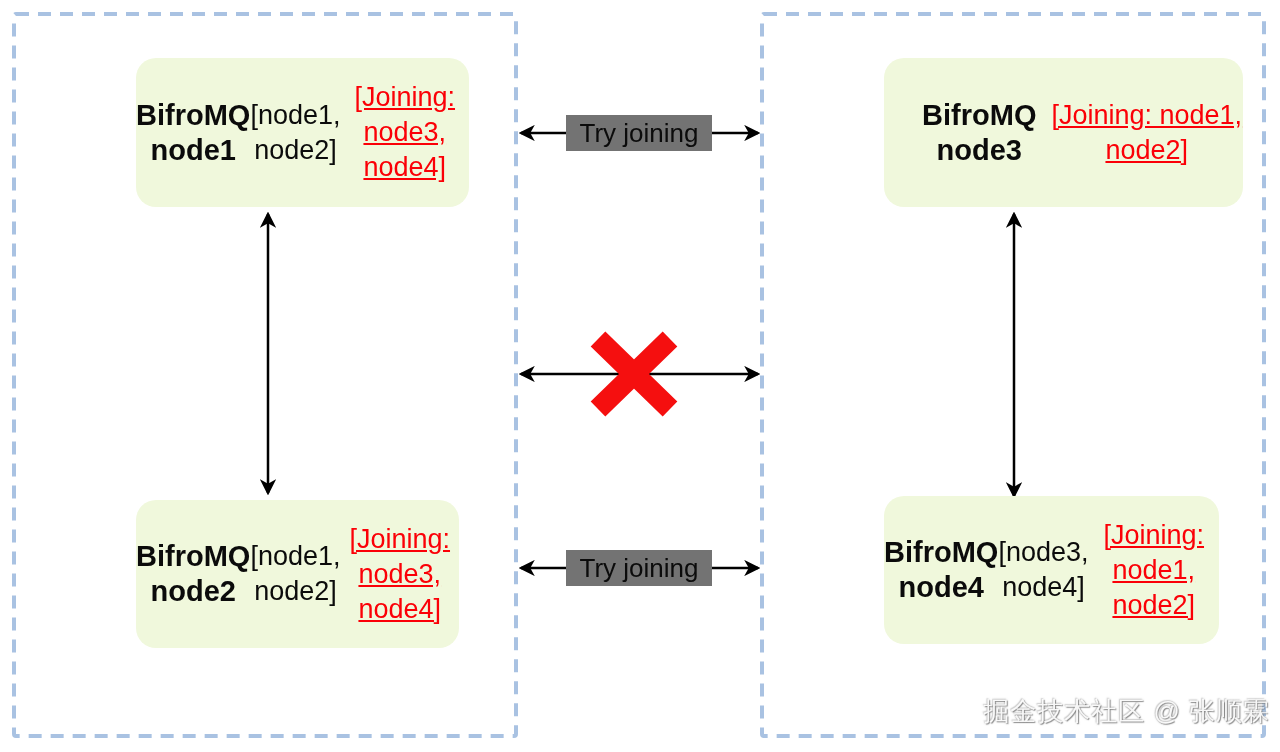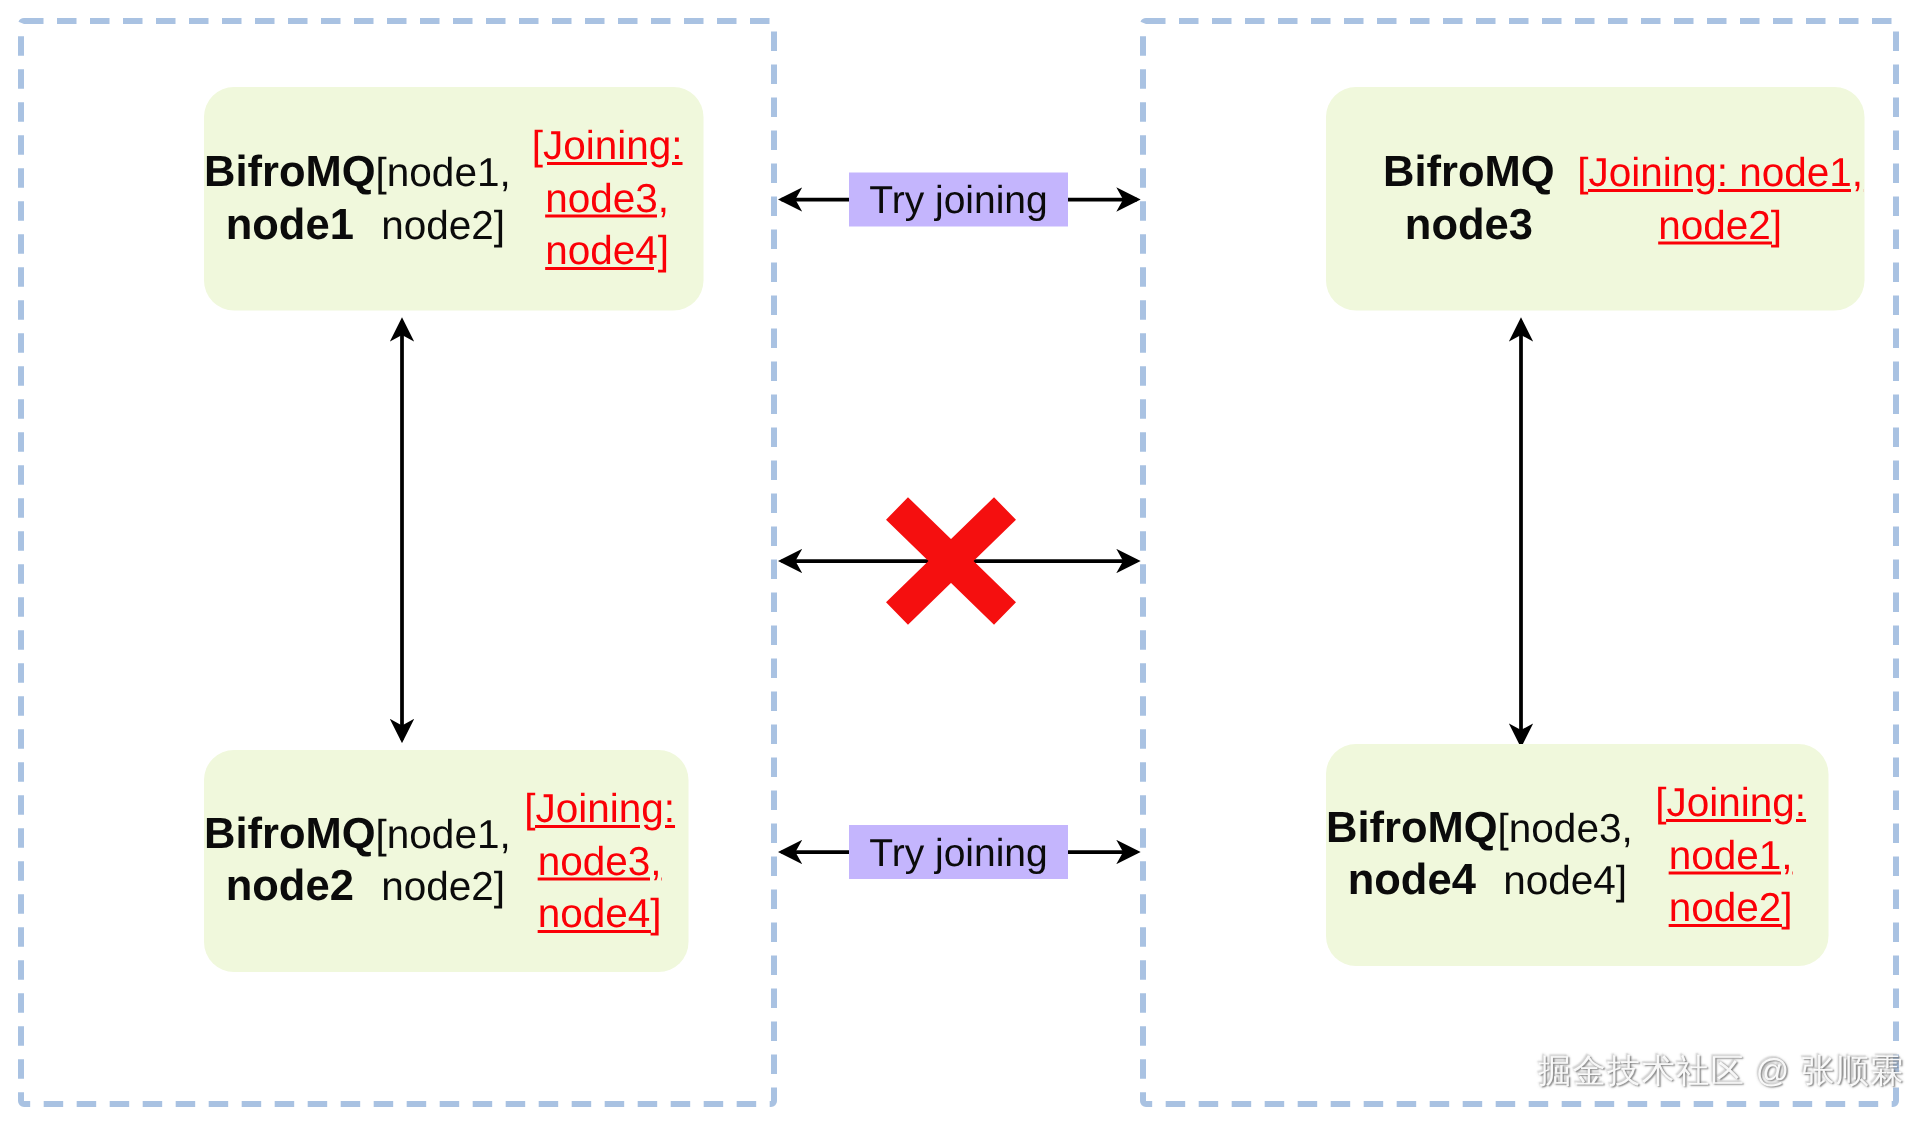--- a/index.html
+++ b/index.html
@@ -68,34 +68,34 @@
   }
   #box-node1 { left: 100px; top: 58px;  width: 333px; height: 149px; }
   #box-node3 { left: 848px; top: 58px;  width: 335px; height: 149px; padding-left: 24px; }
   #box-node2 { left: 100px; top: 500px; width: 323px; height: 148px; }
   #box-node4 { left: 848px; top: 496px; width: 335px; height: 148px; }
   .arrow-label {
     position: absolute;
     left: 566px;
     width: 146px;
     height: 36px;
-    background: #c4b5fd;
+    background: #737373;
     color: var(--text, #0b0b0b);
     font-size: 26px;
     line-height: 36px;
     text-align: center;
     white-space: nowrap;
   }
   #label-top    { top: 115px; }
   #label-bottom { top: 550px; }
   .watermark {
     position: absolute;
     right: 10px;
     bottom: 23px;
-    font-size: 22px;
+    font-size: 26px;
     letter-spacing: 1px;
     color: rgba(255, 255, 255, 0.92);
     text-shadow: 1px 1px 1px rgba(90, 90, 90, 0.65),
                  -1px -1px 1px rgba(170, 170, 170, 0.45),
                  0 0 2px rgba(120, 120, 120, 0.5);
     white-space: nowrap;
   }
 </style>
 </head>
 <body>

